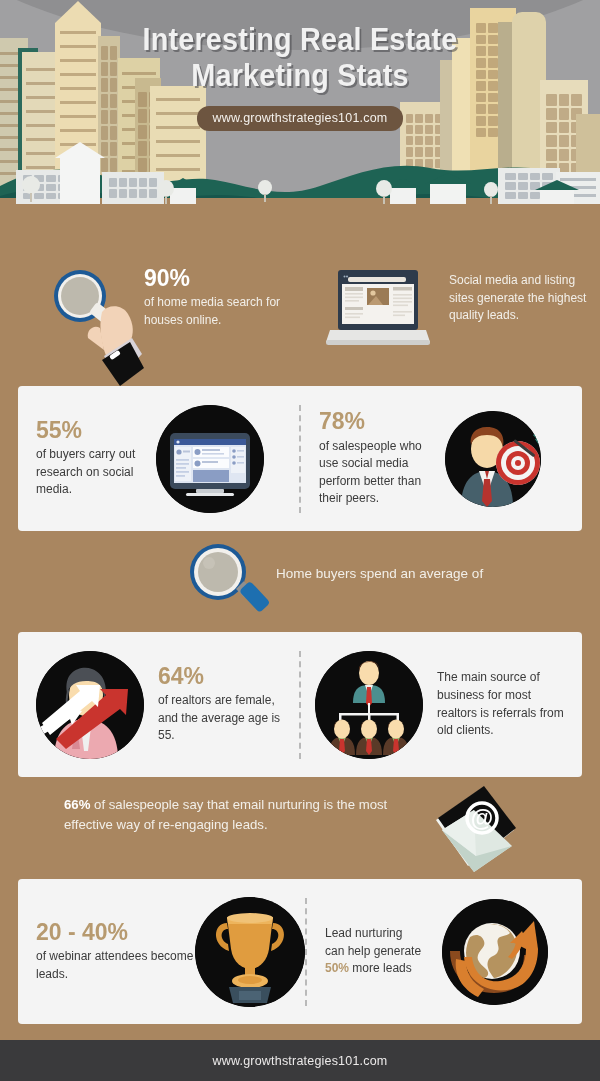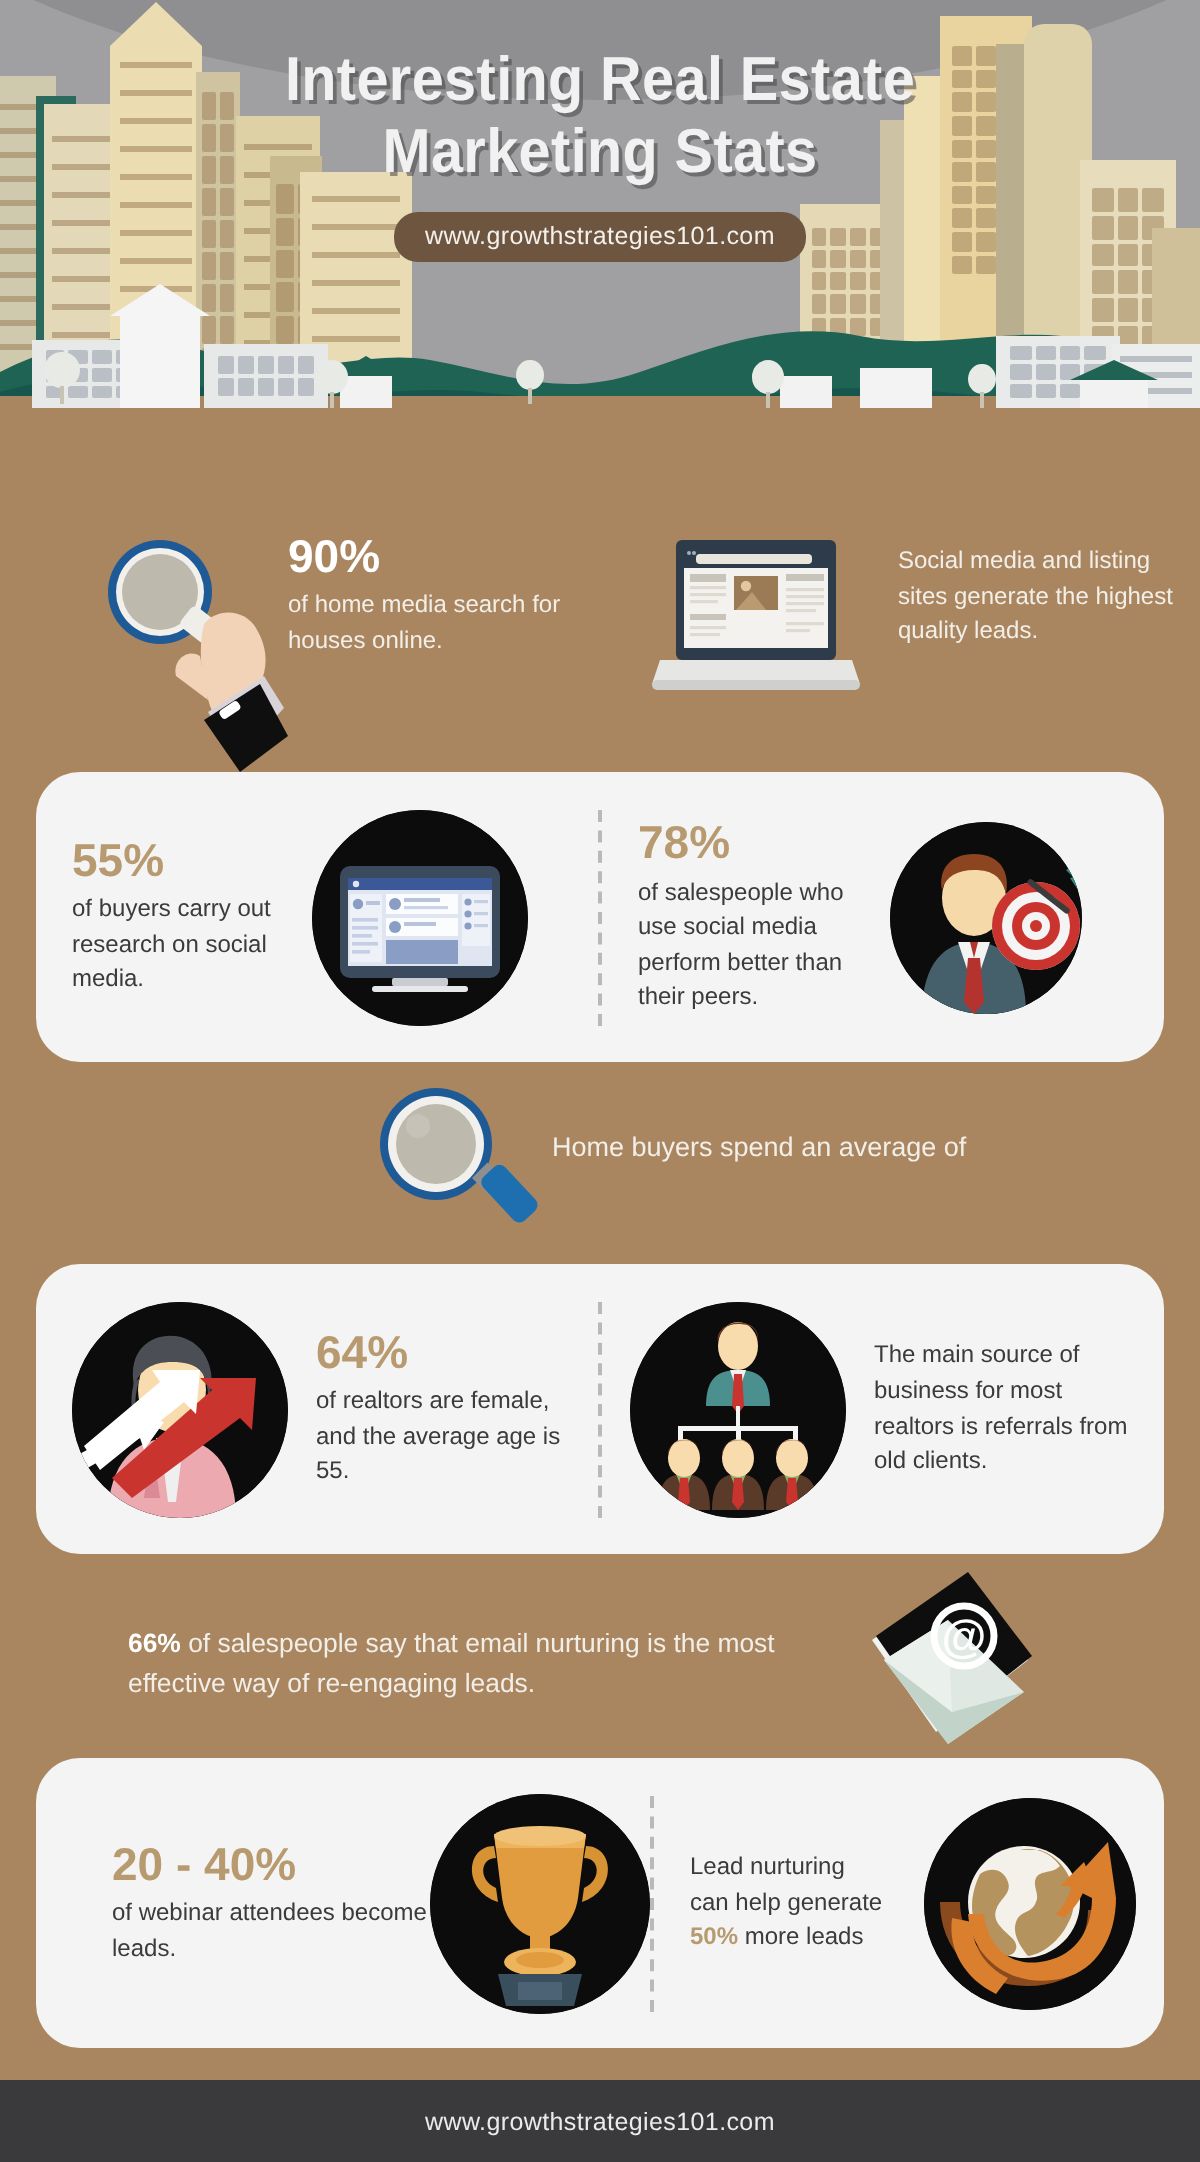--- a/index.html
+++ b/index.html
@@ -48,21 +48,21 @@
   .big-num.gold{color:#b79a6f;}
   .sub{font-size:12px;line-height:1.46;}
   .sub.white{color:#f2efe9;}
   .sub.dark{color:#3b3b3b;}
   .sub .gold{color:#b79a6f;font-weight:700;}
   .sub .boldw{color:#ffffff;font-weight:700;}
 
   
   .card{
     position:absolute;left:18px;width:564px;
-    background:#f4f4f4;border-radius:22px;
+    background:#f4f4f4;border-radius:4px;
     display:flex;align-items:center;
   }
   .card-half{flex:1;display:flex;align-items:center;height:100%;}
   .vdiv{
     width:0;height:108px;
     border-left:2px dashed #b9b9b9;
     align-self:center;flex:0 0 auto;
   }
 
   
@@ -602,39 +602,39 @@
           </g>
         </svg>
       </div>
       <div style="flex:1;padding-left:14px;padding-right:10px;">
         <div class="sub dark">The main source of business for most realtors is referrals from old clients.</div>
       </div>
     </div>
   </div>
 
   <div>
-    <div style="position:absolute;left:64px;top:812px;width:350px;">
+    <div style="position:absolute;left:64px;top:795px;width:350px;">
       <div class="sub white" style="font-size:13.2px;line-height:1.55;"><span class="boldw">66%</span><span> of salespeople say that email nurturing is the most effective way of re-engaging leads.</span></div>
     </div>
     <div style="position:absolute;left:424px;top:786px;width:96px;height:86px;">
       <svg width="96" height="86" viewBox="0 0 96 86">
         <path d="M12,34 L58,2 L90,44 L44,80 Z" fill="#f0f3f0"></path>
         <path d="M14,32 L60,0 L92,42 L46,78 Z" fill="#0e0e0e"></path>
         <path d="M18,44 L50,24 L88,60 L50,86 Z" fill="#dfe8e2"></path>
         <path d="M18,44 L52,70 L88,60 L50,86 Z" fill="#c2d3c9"></path>
         <path d="M18,44 L50,24 L52,70 Z" fill="#eaf0ec"></path>
         <circle cx="58" cy="32" r="15" fill="none" stroke="#ffffff" stroke-width="3.5"></circle>
         <text x="58" y="40" font-family="Liberation Sans, sans-serif" font-size="23" font-weight="700" fill="#ffffff" text-anchor="middle">@</text>
       </svg>
     </div>
   </div>
 
   <div class="card" style="top:879px;height:145px;">
     <div class="card-half">
-      <div style="width:177px;padding-left:18px;box-sizing:border-box;margin-left:20px;">
+      <div style="width:177px;padding-left:18px;box-sizing:border-box;">
         <div class="big-num gold">20 - 40%</div>
         <div class="sub dark">of webinar attendees become leads.</div>
       </div>
       <div class="circ" style="width:110px;height:110px;">
         <svg width="110" height="110" viewBox="0 0 110 110">
           <circle cx="55" cy="55" r="55" fill="#0c0c0c"></circle>
           <path d="M32,20 L78,20 L74,52 C72,66 62,72 55,72 C48,72 38,66 36,52 Z" fill="#e09c3f"></path>
           <path d="M32,20 L78,20 L77,27 L33,27 Z" fill="#edb45c"></path>
           <ellipse cx="55" cy="21" rx="23" ry="5" fill="#f0c277"></ellipse>
           <path d="M32,26 C18,26 16,48 34,54 L33,47 C24,43 25,32 33,32 Z" fill="#d79234"></path>

